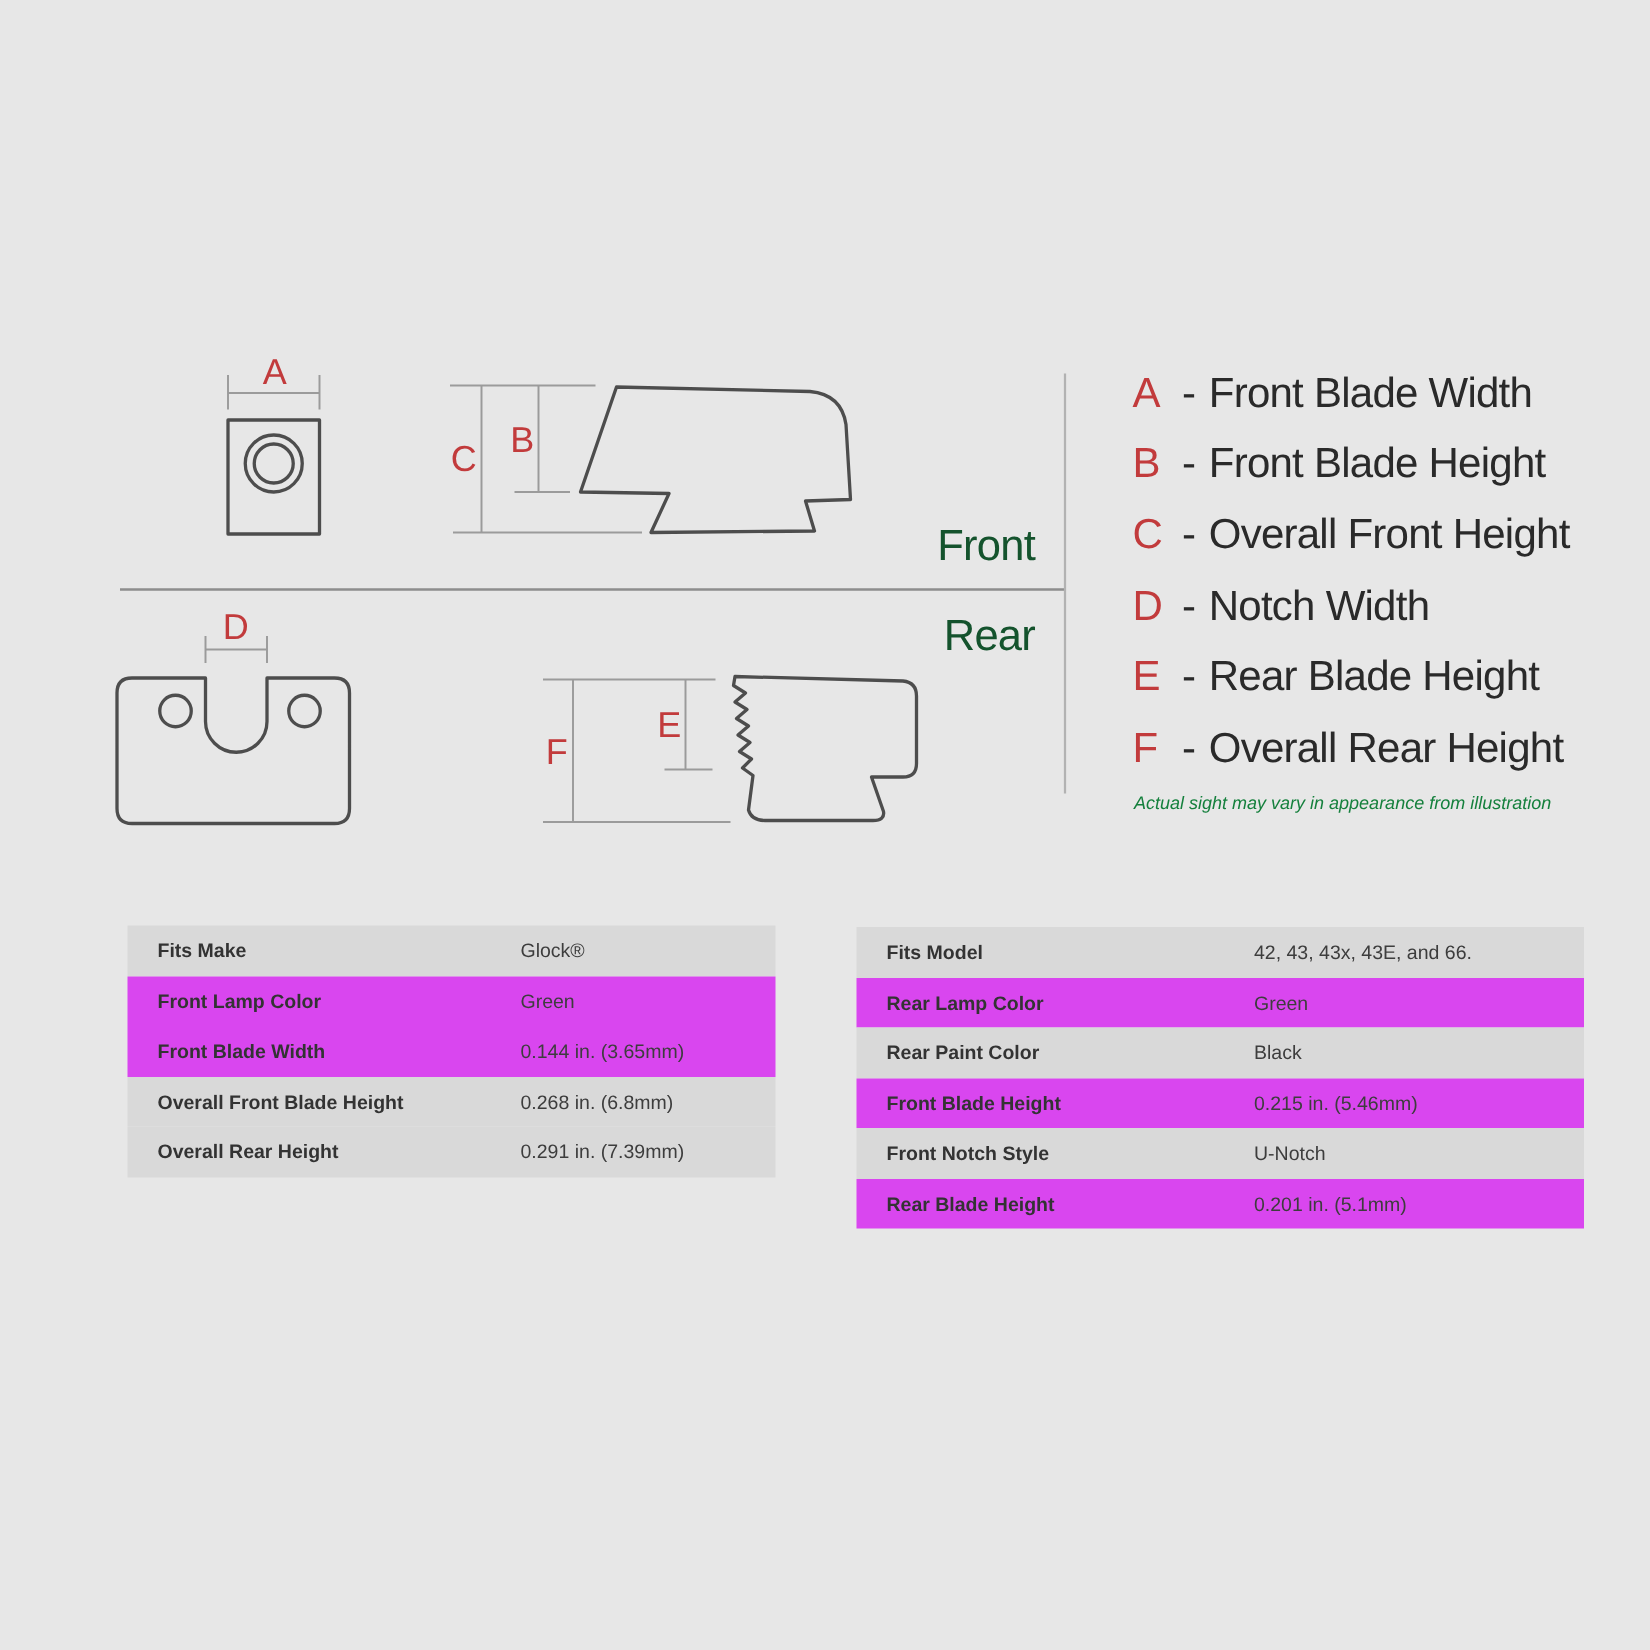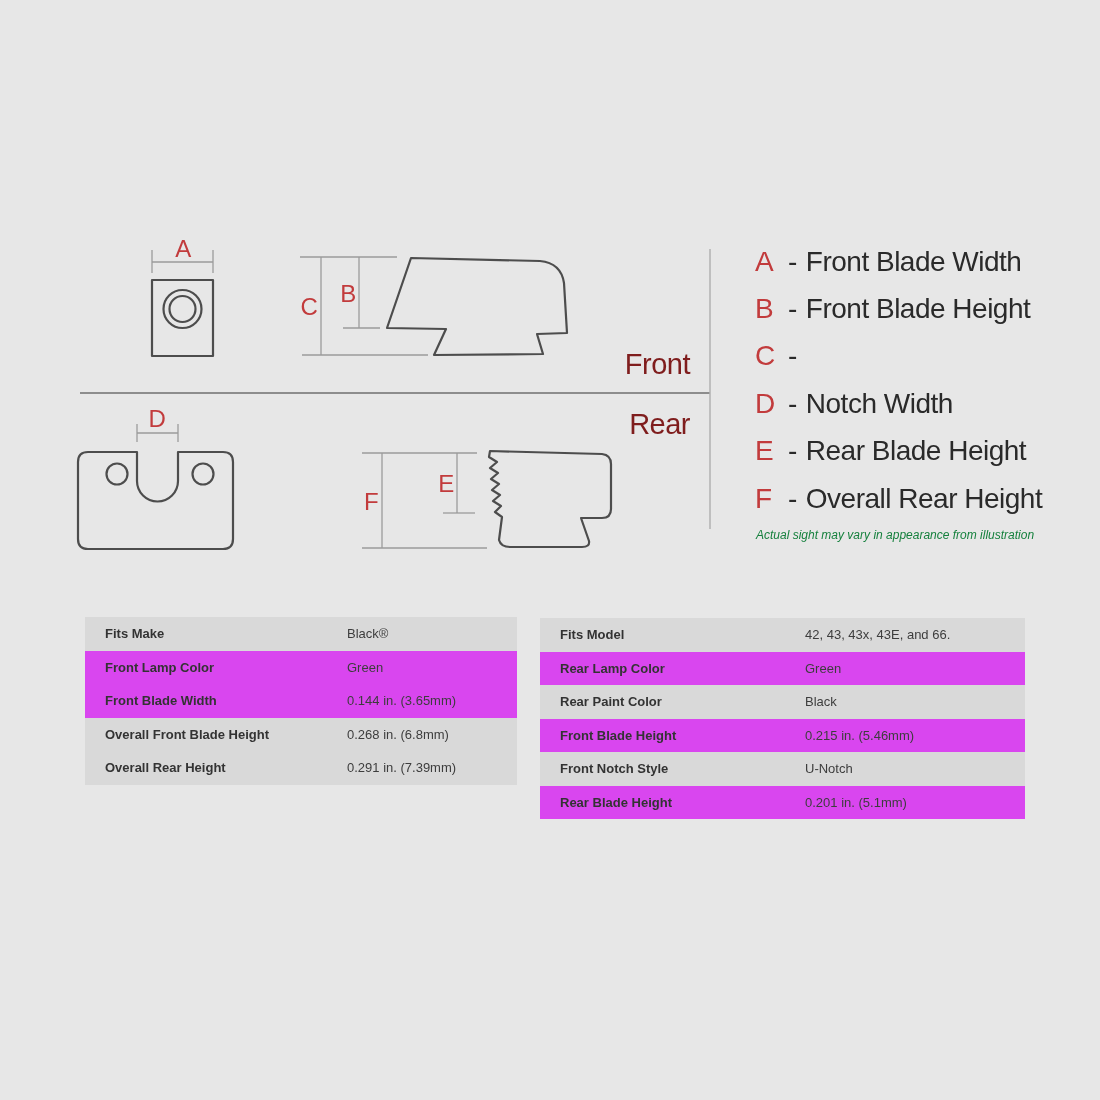--- a/index.html
+++ b/index.html
@@ -31,21 +31,21 @@
     letter-spacing: -0.5px;
   }
 
   
   .section-label {
     position: absolute;
     left: 540px;
     width: 150px;
     text-align: right;
     font-size: 29px;
-    color: #7f1d1d;
+    color: #14532d;
     letter-spacing: -0.5px;
   }
   .section-label.front { top: 348px; }
   .section-label.rear  { top: 408px; }
 
   
   .legend {
     position: absolute;
     left: 755px; top: 238px;
     width: 330px;
@@ -73,21 +73,21 @@
     color: #15803d;
   }
 
   
   .spec-table {
     position: absolute;
     display: flex;
     flex-direction: column;
   }
   .spec-table.left  { left: 85px;  top: 617px; width: 432px; }
-  .spec-table.right { left: 540px; top: 618px; width: 485px; }
+  .spec-table.right { left: 571px; top: 618px; width: 485px; }
 
   .spec-row {
     display: flex;
     align-items: center;
     height: 33.5px;
     background: #d946ef;
   }
   .spec-row.alt { background: #d9d9d9; }
 
   .spec-cell { font-size: 13px; color: #3d3d3d; }
@@ -174,20 +174,21 @@
       <span class="legend-desc">Front Blade Width</span>
     </div>
     <div class="legend-row">
       <span class="legend-letter">B</span>
       <span class="legend-dash">-</span>
       <span class="legend-desc">Front Blade Height</span>
     </div>
     <div class="legend-row">
       <span class="legend-letter">C</span>
       <span class="legend-dash">-</span>
+      <span class="legend-desc">Overall Front Height</span>
     </div>
     <div class="legend-row">
       <span class="legend-letter">D</span>
       <span class="legend-dash">-</span>
       <span class="legend-desc">Notch Width</span>
     </div>
     <div class="legend-row">
       <span class="legend-letter">E</span>
       <span class="legend-dash">-</span>
       <span class="legend-desc">Rear Blade Height</span>
@@ -197,21 +198,21 @@
       <span class="legend-dash">-</span>
       <span class="legend-desc">Overall Rear Height</span>
     </div>
   </div>
 
   <div class="disclaimer">Actual sight may vary in appearance from illustration</div>
 
   <div class="spec-table left">
     <div class="spec-row alt">
       <div class="spec-cell label">Fits Make</div>
-      <div class="spec-cell value">Black®</div>
+      <div class="spec-cell value">Glock®</div>
     </div>
     <div class="spec-row">
       <div class="spec-cell label">Front Lamp Color</div>
       <div class="spec-cell value">Green</div>
     </div>
     <div class="spec-row">
       <div class="spec-cell label">Front Blade Width</div>
       <div class="spec-cell value">0.144 in. (3.65mm)</div>
     </div>
     <div class="spec-row alt">

